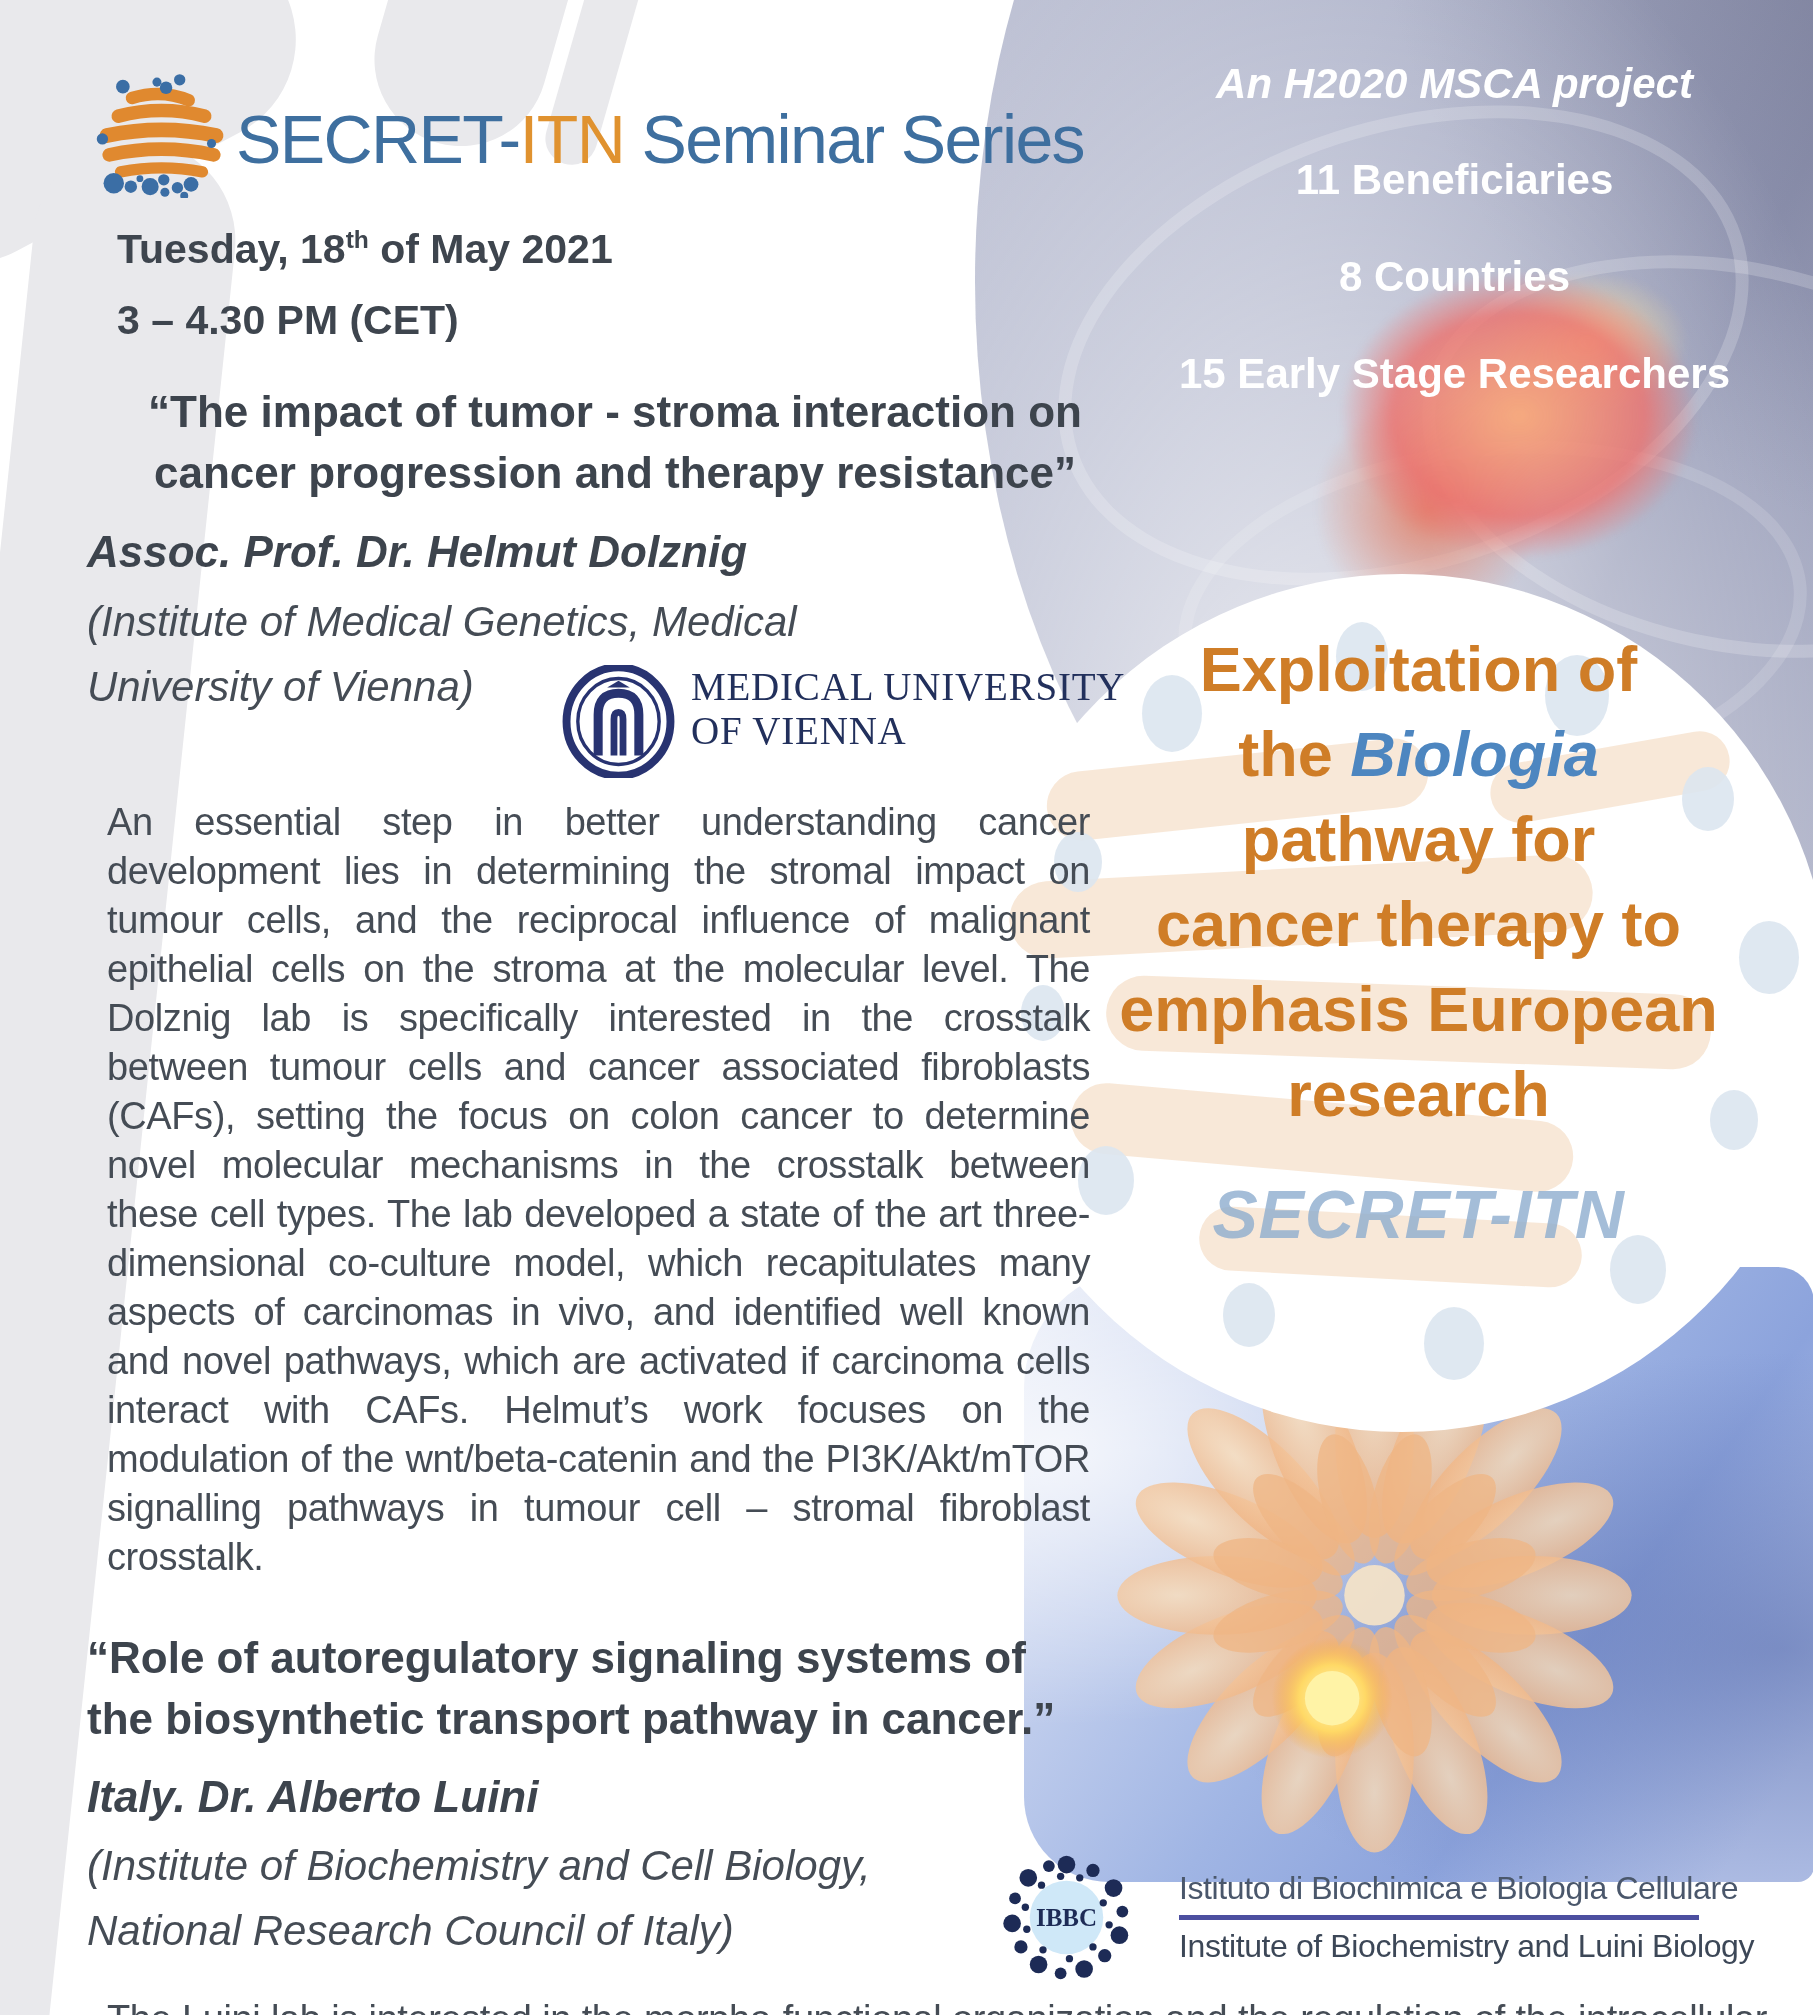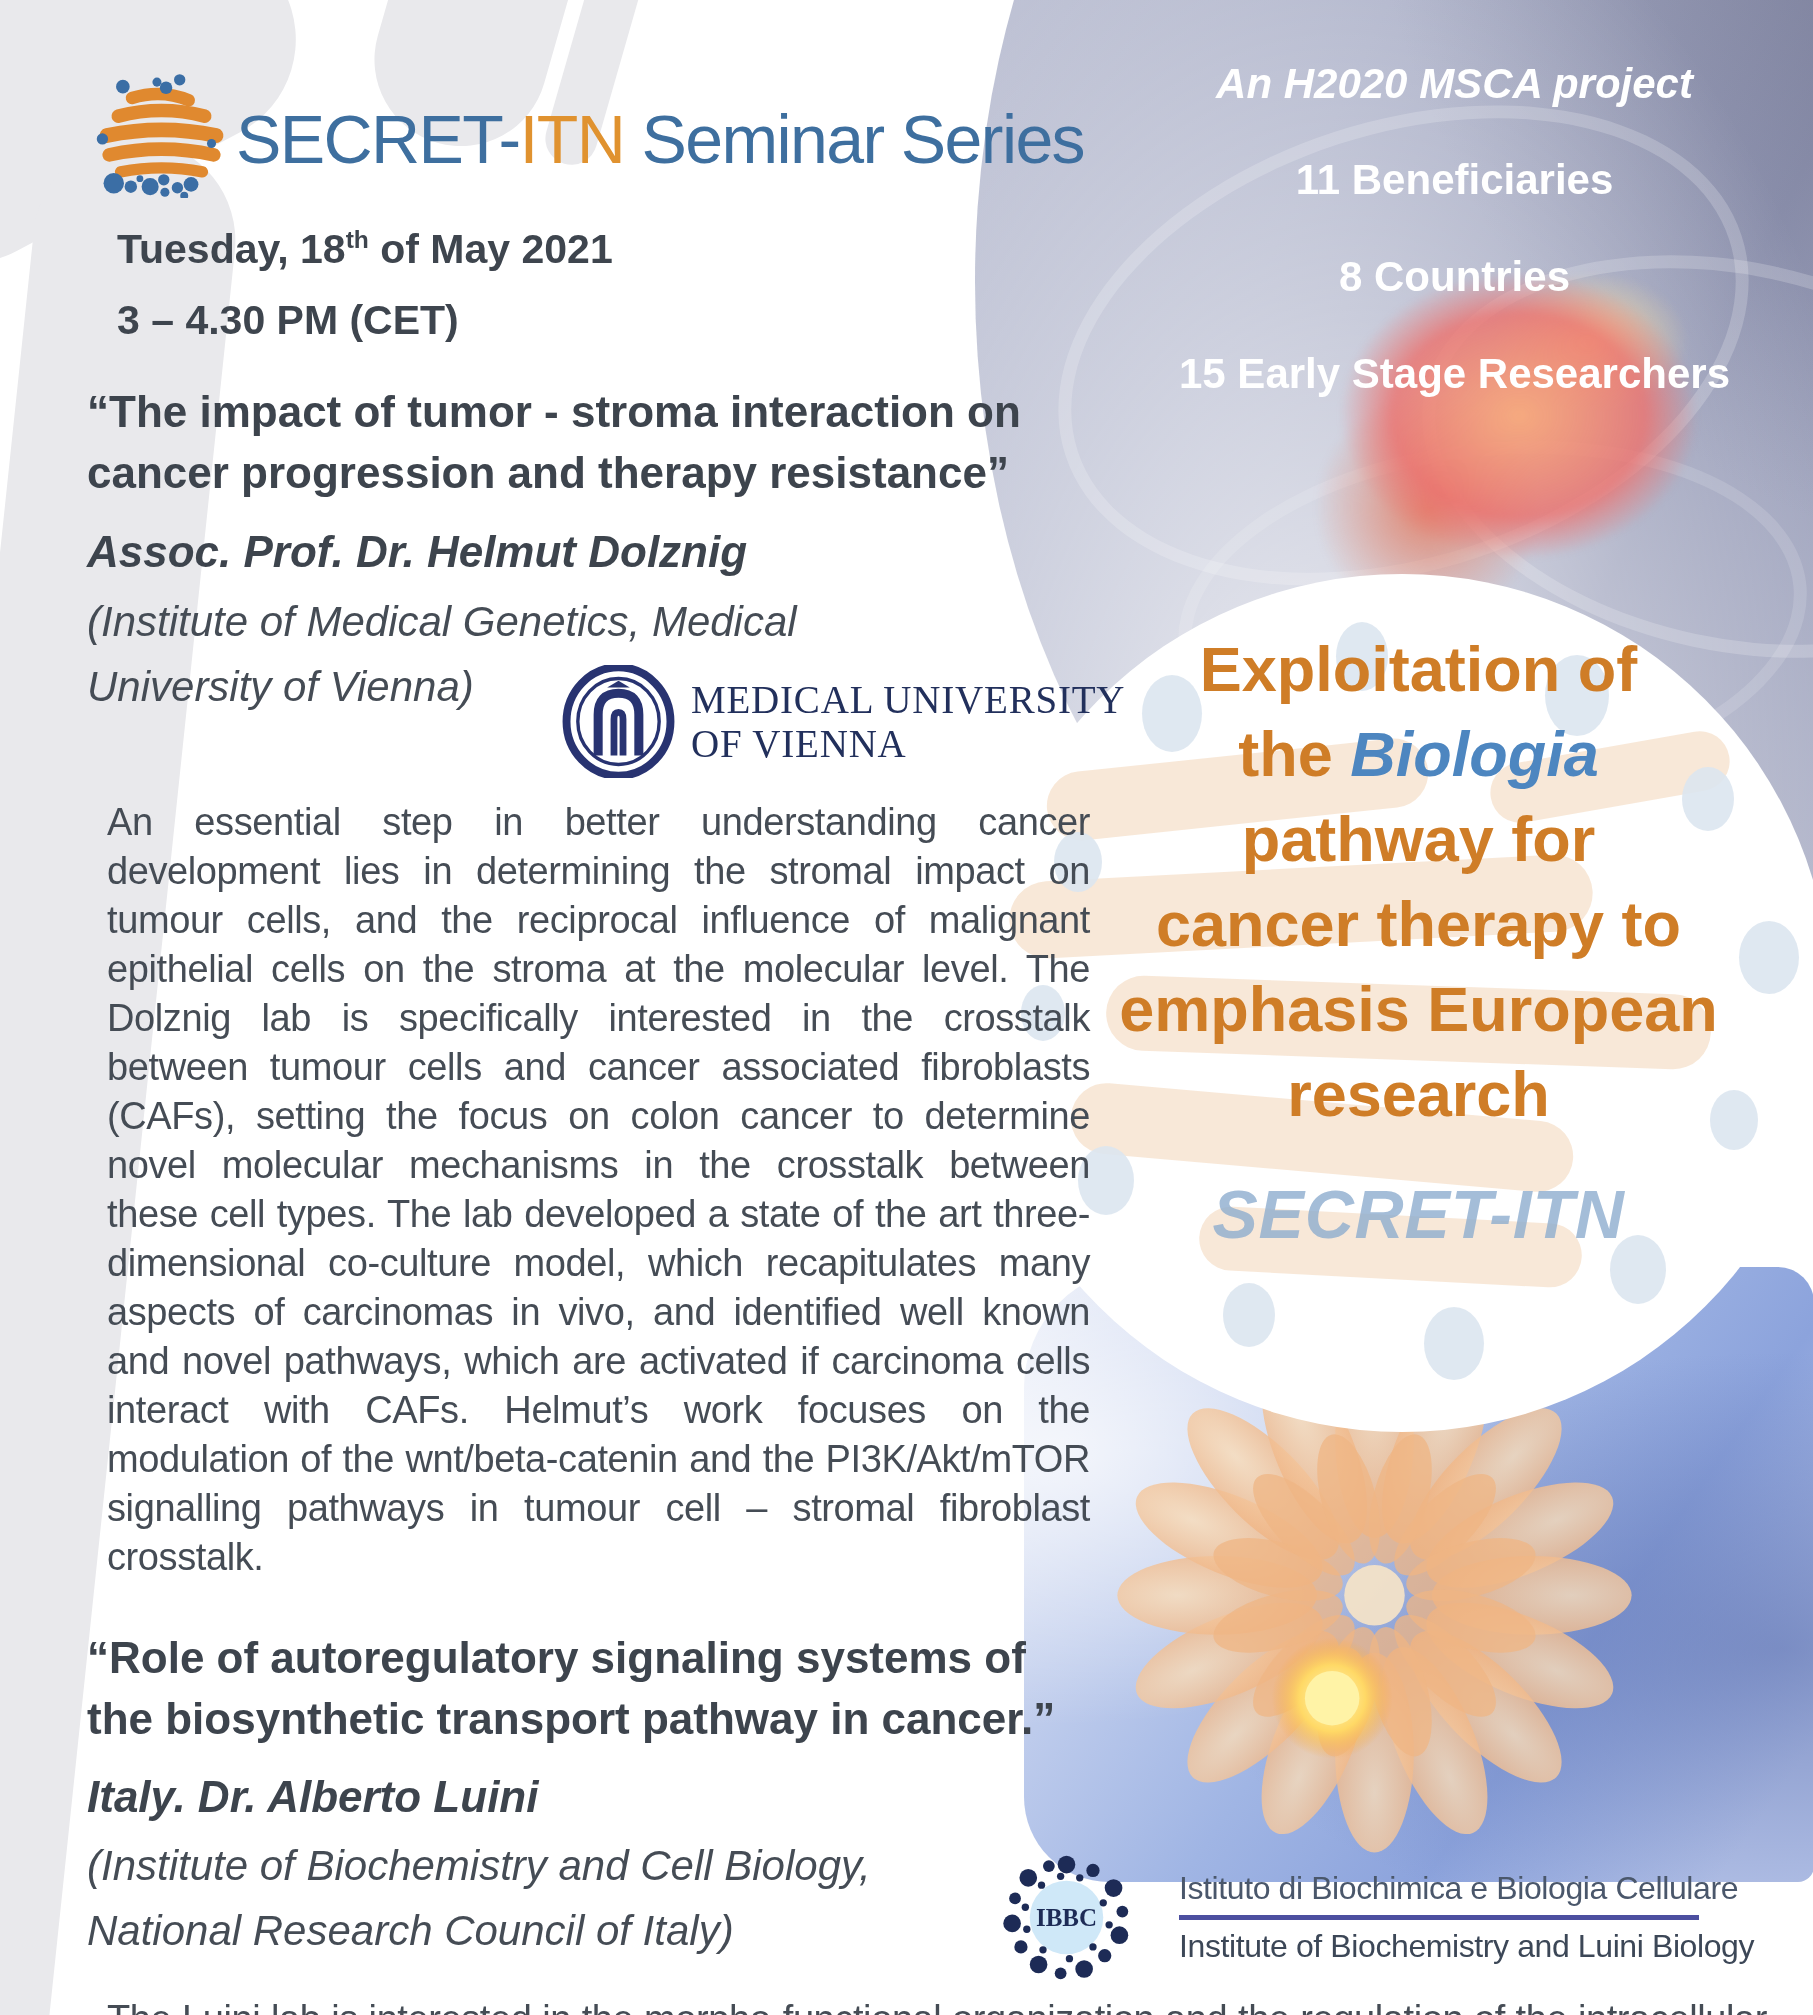--- a/index.html
+++ b/index.html
@@ -48,37 +48,37 @@
   .wm-dot{position:absolute; background:#dbe5ef; border-radius:50%; opacity:.9;}
   .brand-title{left:236px; top:100px; z-index:3; font-size:68px; letter-spacing:-1.6px; white-space:nowrap; font-weight:400;}
   .c-blue{color:#3e6f9f;} .c-orange{color:#e0922f;}
   .stats{left:1140px; top:60px; width:629px; text-align:center; color:#ffffff; z-index:3;}
   .stats .s1{font-size:42px; font-weight:bold; font-style:italic; margin-bottom:48px;}
   .stats .s{font-size:42px; font-weight:bold; margin-bottom:49px;}
   .event-date{left:117px; top:226px; font-size:41px; font-weight:bold; z-index:3; color:#3e454e;}
   .event-date sup{font-size:60%; vertical-align:super;}
   .event-time{left:117px; top:297px; font-size:41px; font-weight:bold; z-index:3; color:#3e454e;}
   .quote{font-weight:bold; color:#3d444d; z-index:3; text-wrap:balance;}
-  .quote1{left:87px; top:381px; width:1056px; font-size:44px; line-height:61px;}
+  .quote1{left:87px; top:381px; width:1056px; font-size:44px; line-height:61px;text-align:center;}
   .quote2{left:87px; top:1627px; width:1104px; font-size:44px; line-height:61px;}
   .speaker{font-size:44px; font-weight:bold; font-style:italic; color:#3d444d; z-index:3;}
   .sp1{left:87px; top:527px;} .sp2{left:87px; top:1772px;}
   .affil{font-size:42px; font-style:italic; color:#454c55; line-height:65px; z-index:3;}
   .af1{left:87px; top:589px; width:766px;} .af2{left:87px; top:1833px; width:943px;}
   .para{font-size:38px; letter-spacing:-0.4px; line-height:49px; text-align:justify; color:#454c55; z-index:3;}
   .para1{left:107px; top:798px; width:983px;}
   .para2{left:107px; top:1995px; width:1660px;}
   
   .headline{left:1076px; top:627px; width:685px; text-align:center; z-index:3;
     font-size:63px; font-weight:bold; line-height:85px; color:#cf7d27;}
   .headline .em{color:#4d86c0; font-style:italic;}
   .sec-watermark{left:1076px; top:1175px; width:685px; text-align:center; z-index:3;
     font-size:68px; font-weight:bold; font-style:italic; color:rgba(141,173,206,0.8); letter-spacing:0.8px;}
   
-  .muv{left:562px; top:665px; display:flex; align-items:center; z-index:3;}
+  .muv{left:562px; top:665px; display:flex; align-items:flex-start; z-index:3;}
   .muv-text{margin-left:16px; font-family:"Liberation Serif", serif; color:#22305c;
     font-size:39px; line-height:44px; letter-spacing:0.8px; white-space:nowrap;}
   
   .ibbc{left:993px; top:1844px; display:flex; align-items:center; z-index:3;}
   .ibbc-text{margin-left:39px;}
   .ibbc-it{font-size:32px; color:#4a576b; letter-spacing:-0.4px; white-space:nowrap;}
   .ibbc-line{height:5.2px; width:520px; background:#4c4fa0; margin:8px 0;}
   .ibbc-en{font-size:32px; color:#3c4757; letter-spacing:-0.4px; white-space:nowrap;}
 </style>
 </head>

